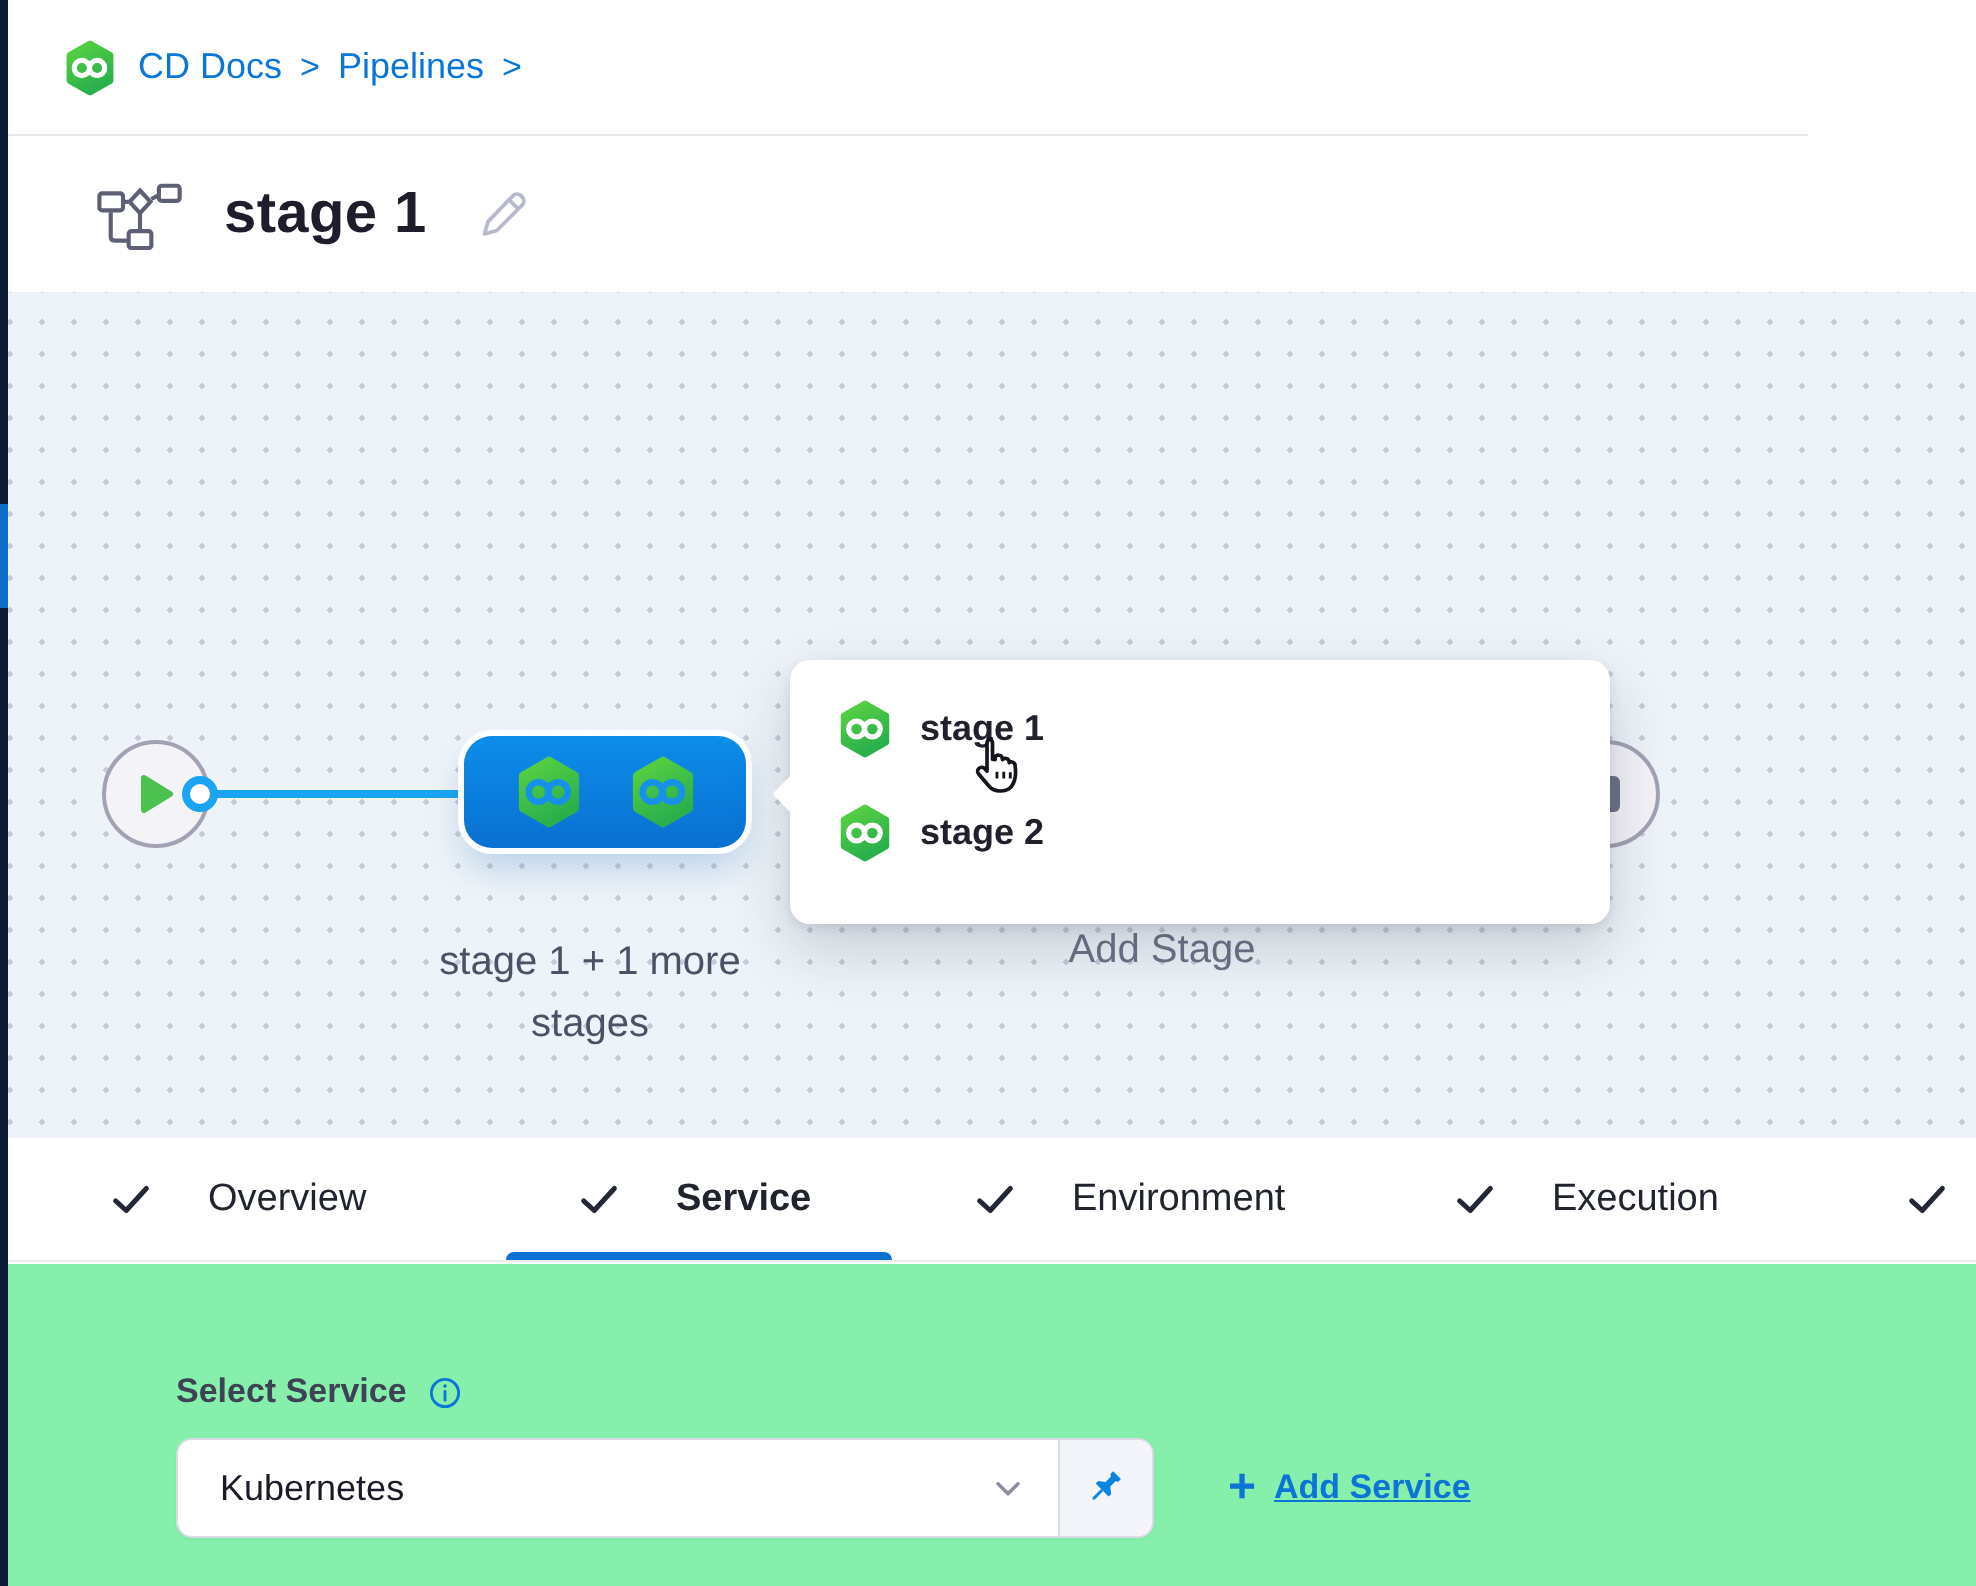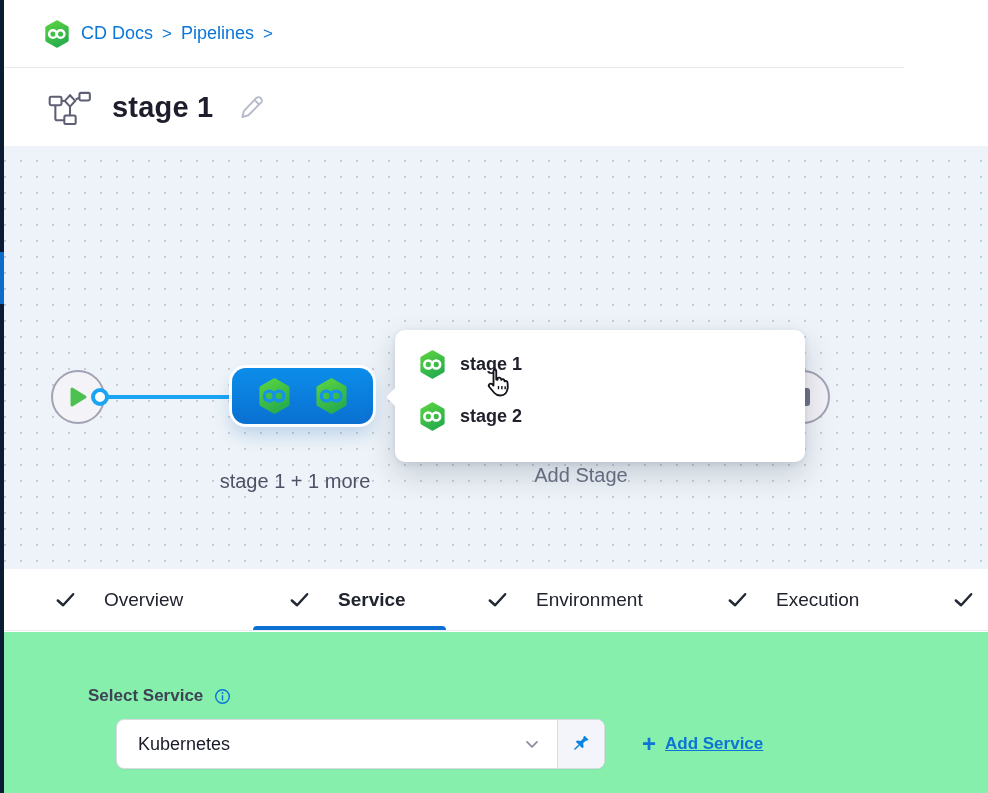--- a/index.html
+++ b/index.html
@@ -6,21 +6,21 @@
   html,body { width:988px; height:793px; overflow:hidden; background:#fff;
               font-family:"Liberation Sans", sans-serif; }
   .app { position:relative; width:988px; height:793px; background:#fff; overflow:hidden; }
 
   
   .rail { position:absolute; left:0; top:0; width:4px; height:793px; background:#0a1b33; z-index:60; }
   .rail-active { position:absolute; left:0; top:252px; width:4px; height:52px; background:#0d6cc8; }
 
   
   .crumbbar { position:absolute; left:4px; top:0; width:900px; height:68px; background:#fff;
-              border-bottom:1px solid #e7e8ee; display:flex; align-items:center; padding-left:40px; }
+              border-bottom:1px solid #e7e8ee; display:flex; align-items:center; padding-left:28px; }
   .crumbbar .logo { width:26px; height:28px; margin-right:11px; }
   .crumb-link { color:#0a76d8; font-size:18px; cursor:pointer; }
   .crumb-sep { color:#0a76d8; font-size:17px; margin:0 9px; }
 
   
   .titlebar { position:absolute; left:4px; top:69px; width:984px; height:77px; background:#fff;
               display:flex; align-items:center; padding-left:44px; }
   .flow-icon { width:44px; height:34px; margin-right:20px; }
   .page-title { font-size:29px; font-weight:bold; color:#1d1d2b; letter-spacing:.2px; }
   .edit-btn { width:28px; height:28px; margin-left:24px; cursor:pointer; }
@@ -80,21 +80,21 @@
   .tab-execution  { left:722px; }
   .tab-advanced   { left:948px; }
   .check-icon { width:23px; height:23px; flex:none; }
 
   
   .service-panel { position:absolute; left:4px; top:632px; width:984px; height:161px; background:#86efac;
                    padding:54px 0 0 84px; }
   .select-label-row { display:flex; align-items:center; gap:10px; margin-bottom:13px; }
   .select-label { font-size:17px; font-weight:600; color:#3d4254; }
   .info-icon { width:19px; height:19px; cursor:pointer; }
-  .service-row { display:flex; align-items:center;margin-left:28px; }
+  .service-row { display:flex; align-items:center; }
   .select-group { display:flex; width:489px; height:50px; border:1px solid #d9dbe4; border-radius:8px;
                   background:#fff; overflow:hidden; box-shadow:0 1px 2px rgba(40,50,70,.04); }
   .select-field { flex:1; display:flex; align-items:center; justify-content:space-between;
                   padding:0 15px 0 21px; cursor:pointer; }
   .select-value { font-size:18px; color:#191b28; }
   .chevron-icon { width:20px; height:20px; }
   .pin-btn { width:47px; border-left:1px solid #d9dbe4; background:#f4f4fb; display:flex;
              align-items:center; justify-content:center; cursor:pointer; }
   .pin-icon { width:22px; height:22px; }
   .add-service { display:flex; align-items:center; gap:9px; margin-left:37px; cursor:pointer; }
@@ -172,20 +172,21 @@
       </svg>
       <svg class="hex" viewBox="0 0 100 110">
         <polygon points="50,7 90,30 90,80 50,103 10,80 10,30" fill="url(#hexGrad)" stroke="url(#hexGrad)" stroke-width="12" stroke-linejoin="round"></polygon>
         <circle cx="34" cy="55" r="15" fill="none" stroke="#1691ea" stroke-width="10"></circle>
         <circle cx="64" cy="55" r="15" fill="none" stroke="#1691ea" stroke-width="10"></circle>
       </svg>
     </div>
 
     <div class="node-label">
       <div>stage 1 + 1 more</div>
+      <div>stages</div>
     </div>
 
     <div class="add-stage">Add Stage</div>
 
     <div class="stage-popup">
       <div class="popup-row">
         <svg class="hex" viewBox="0 0 100 110">
           <polygon points="50,7 90,30 90,80 50,103 10,80 10,30" fill="url(#hexGrad)" stroke="url(#hexGrad)" stroke-width="12" stroke-linejoin="round"></polygon>
           <circle cx="34" cy="55" r="15" fill="none" stroke="#fff" stroke-width="10"></circle>
           <circle cx="64" cy="55" r="15" fill="none" stroke="#fff" stroke-width="10"></circle>

